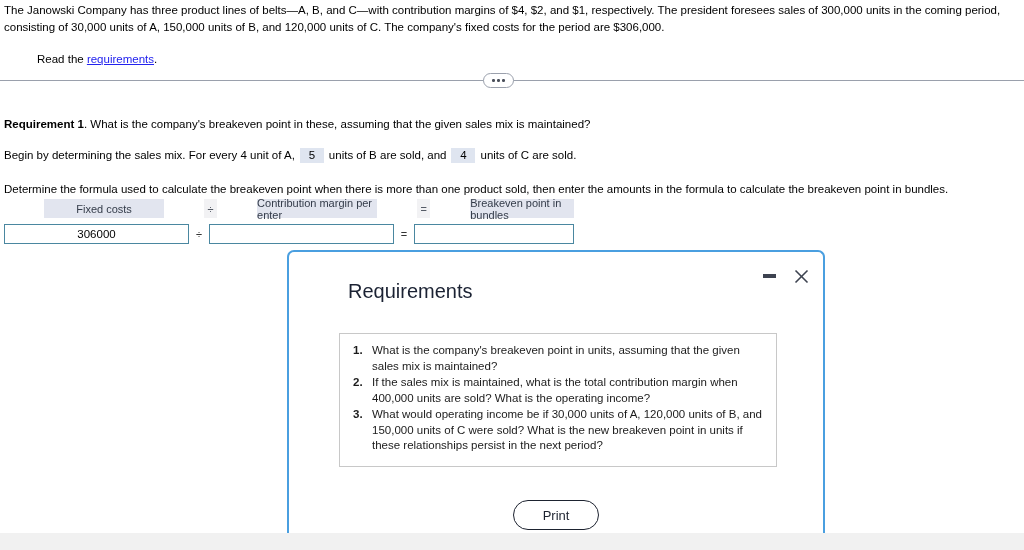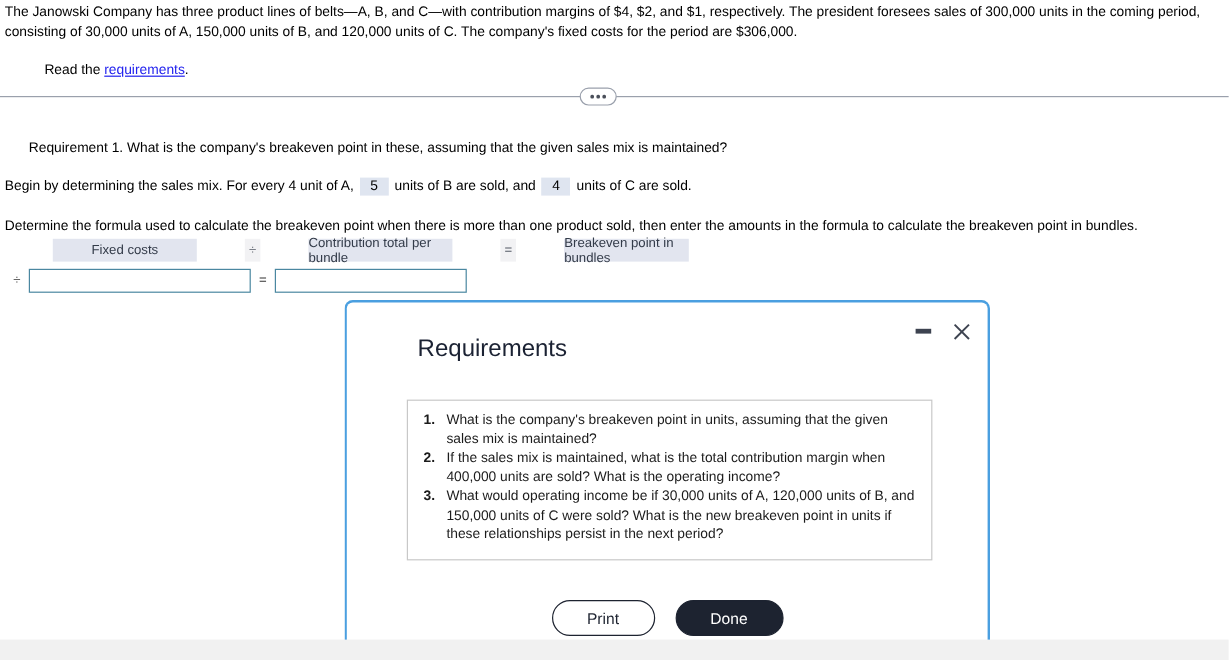--- a/index.html
+++ b/index.html
@@ -71,21 +71,21 @@
 
   
   .req-area {
     position: absolute;
     left: 4px; top: 116px; width: 1016px;
   }
   .req-head {
     font-size: 11.5px;
     line-height: 16px;
   }
-  .req-head b { font-weight: normal; margin-left: 20px; }
+  .req-head b { font-weight: bold; }
   .mix-line {
     margin-top: 15px;
     font-size: 11.5px;
     line-height: 16px;
     display: flex;
     align-items: center;
     flex-wrap: nowrap;
   }
   .answer-box {
     display: inline-block;
@@ -303,25 +303,26 @@
       <span class="answer-box">4</span>
       <span>units of C are sold.</span>
     </div>
     <div class="determine-line">Determine the formula used to calculate the breakeven point when there is more than one product sold, then enter the amounts in the formula to calculate the breakeven point in bundles.</div>
   </div>
 
   <div class="formula-table">
     <div class="ft-head">
       <div class="cell c-fixed">Fixed costs</div>
       <div class="cell op c-op1">÷</div>
-      <div class="cell c-cm">Contribution total per bundle</div>
+      <div class="cell c-cm">Contribution margin per enter</div>
       <div class="cell op c-op2">=</div>
       <div class="cell c-be">Breakeven point in bundles</div>
     </div>
     <div class="ft-row">
+      <input class="ft-input in-fixed" type="text" value="306000" style="">
       <div class="op-sym">÷</div>
       <input class="ft-input in-cm" type="text" value="" style="">
       <div class="op-sym">=</div>
       <input class="ft-input in-be" type="text" value="" style="">
     </div>
   </div>
 
   <div class="modal">
     <div class="modal-inner">
 
@@ -349,21 +350,20 @@
           <div class="req-txt">If the sales mix is maintained, what is the total contribution margin when 400,000 units are sold? What is the operating income?</div>
         </div>
         <div class="req-item">
           <div class="req-num">3.</div>
           <div class="req-txt">What would operating income be if 30,000 units of A, 120,000 units of B, and 150,000 units of C were sold? What is the new breakeven point in units if these relationships persist in the next period?</div>
         </div>
       </div>
 
       <div class="modal-buttons">
         <div class="btn btn-print">Print</div>
-        <div class="btn btn-done">Done</div>
       </div>
 
     </div>
   </div>
 
   <div class="footer-bar"></div>
 
 </div>
 
 </body></html>

